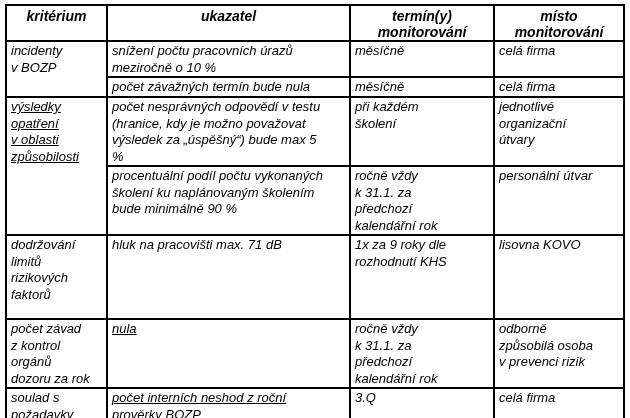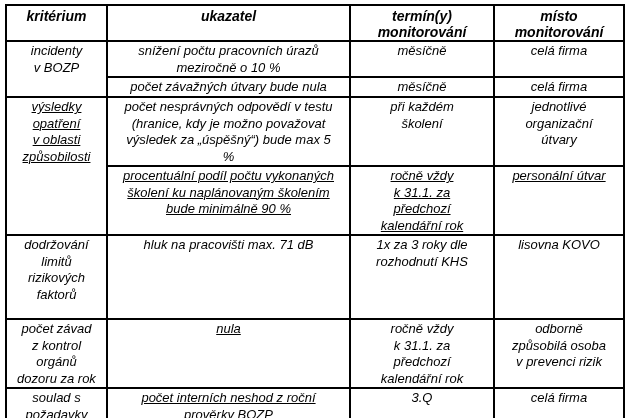--- a/index.html
+++ b/index.html
@@ -43,27 +43,27 @@
     background: #ffffff;
   }
   table.kpi-table th {
     font-weight: bold;
     font-size: 14px;
     line-height: 16px;
     text-align: center;
     padding-top: 2px;
   }
   table.kpi-table td {
-    text-align: center;
+    text-align: left;
   }
   tr.h  { height: 36px; }
   tr.r1 { height: 32px; }
   tr.r2 { height: 20px; }
   tr.r3 { height: 66px; }
-  tr.r4 { height: 67px; text-decoration: underline; }
+  tr.r4 { height: 67px; }
   tr.r5 { height: 84px; }
   tr.r6 { height: 68px; }
   tr.r7 { height: 51px; }
   td.va-mid { vertical-align: middle; text-decoration: underline; }
 </style>
 </head>
 <body>
 
 <div class="canvas">
   <table class="kpi-table">
@@ -86,21 +86,21 @@
     <tbody>
       <tr class="r1">
         <td rowspan="2">incidenty
 v BOZP</td>
         <td>snížení počtu pracovních úrazů
 meziročně o 10 %</td>
         <td>měsíčně</td>
         <td>celá firma</td>
       </tr>
       <tr class="r2">
-        <td>počet závažných útvary bude nula</td>
+        <td>počet závažných termín bude nula</td>
         <td>měsíčně</td>
         <td>celá firma</td>
       </tr>
       <tr class="r3">
         <td rowspan="2" class="va-mid">výsledky
 opatření
 v oblasti
 způsobilosti</td>
         <td>počet nesprávných odpovědí v testu
 (hranice, kdy je možno považovat
@@ -121,21 +121,21 @@
 předchozí
 kalendářní rok</td>
         <td>personální útvar</td>
       </tr>
       <tr class="r5">
         <td>dodržování
 limitů
 rizikových
 faktorů</td>
         <td>hluk na pracovišti max. 71 dB</td>
-        <td>1x za 3 roky dle
+        <td>1x za 9 roky dle
 rozhodnutí KHS</td>
         <td>lisovna KOVO</td>
       </tr>
       <tr class="r6">
         <td>počet závad
 z kontrol
 orgánů
 dozoru za rok</td>
         <td class="va-mid">nula</td>
         <td>ročně vždy

